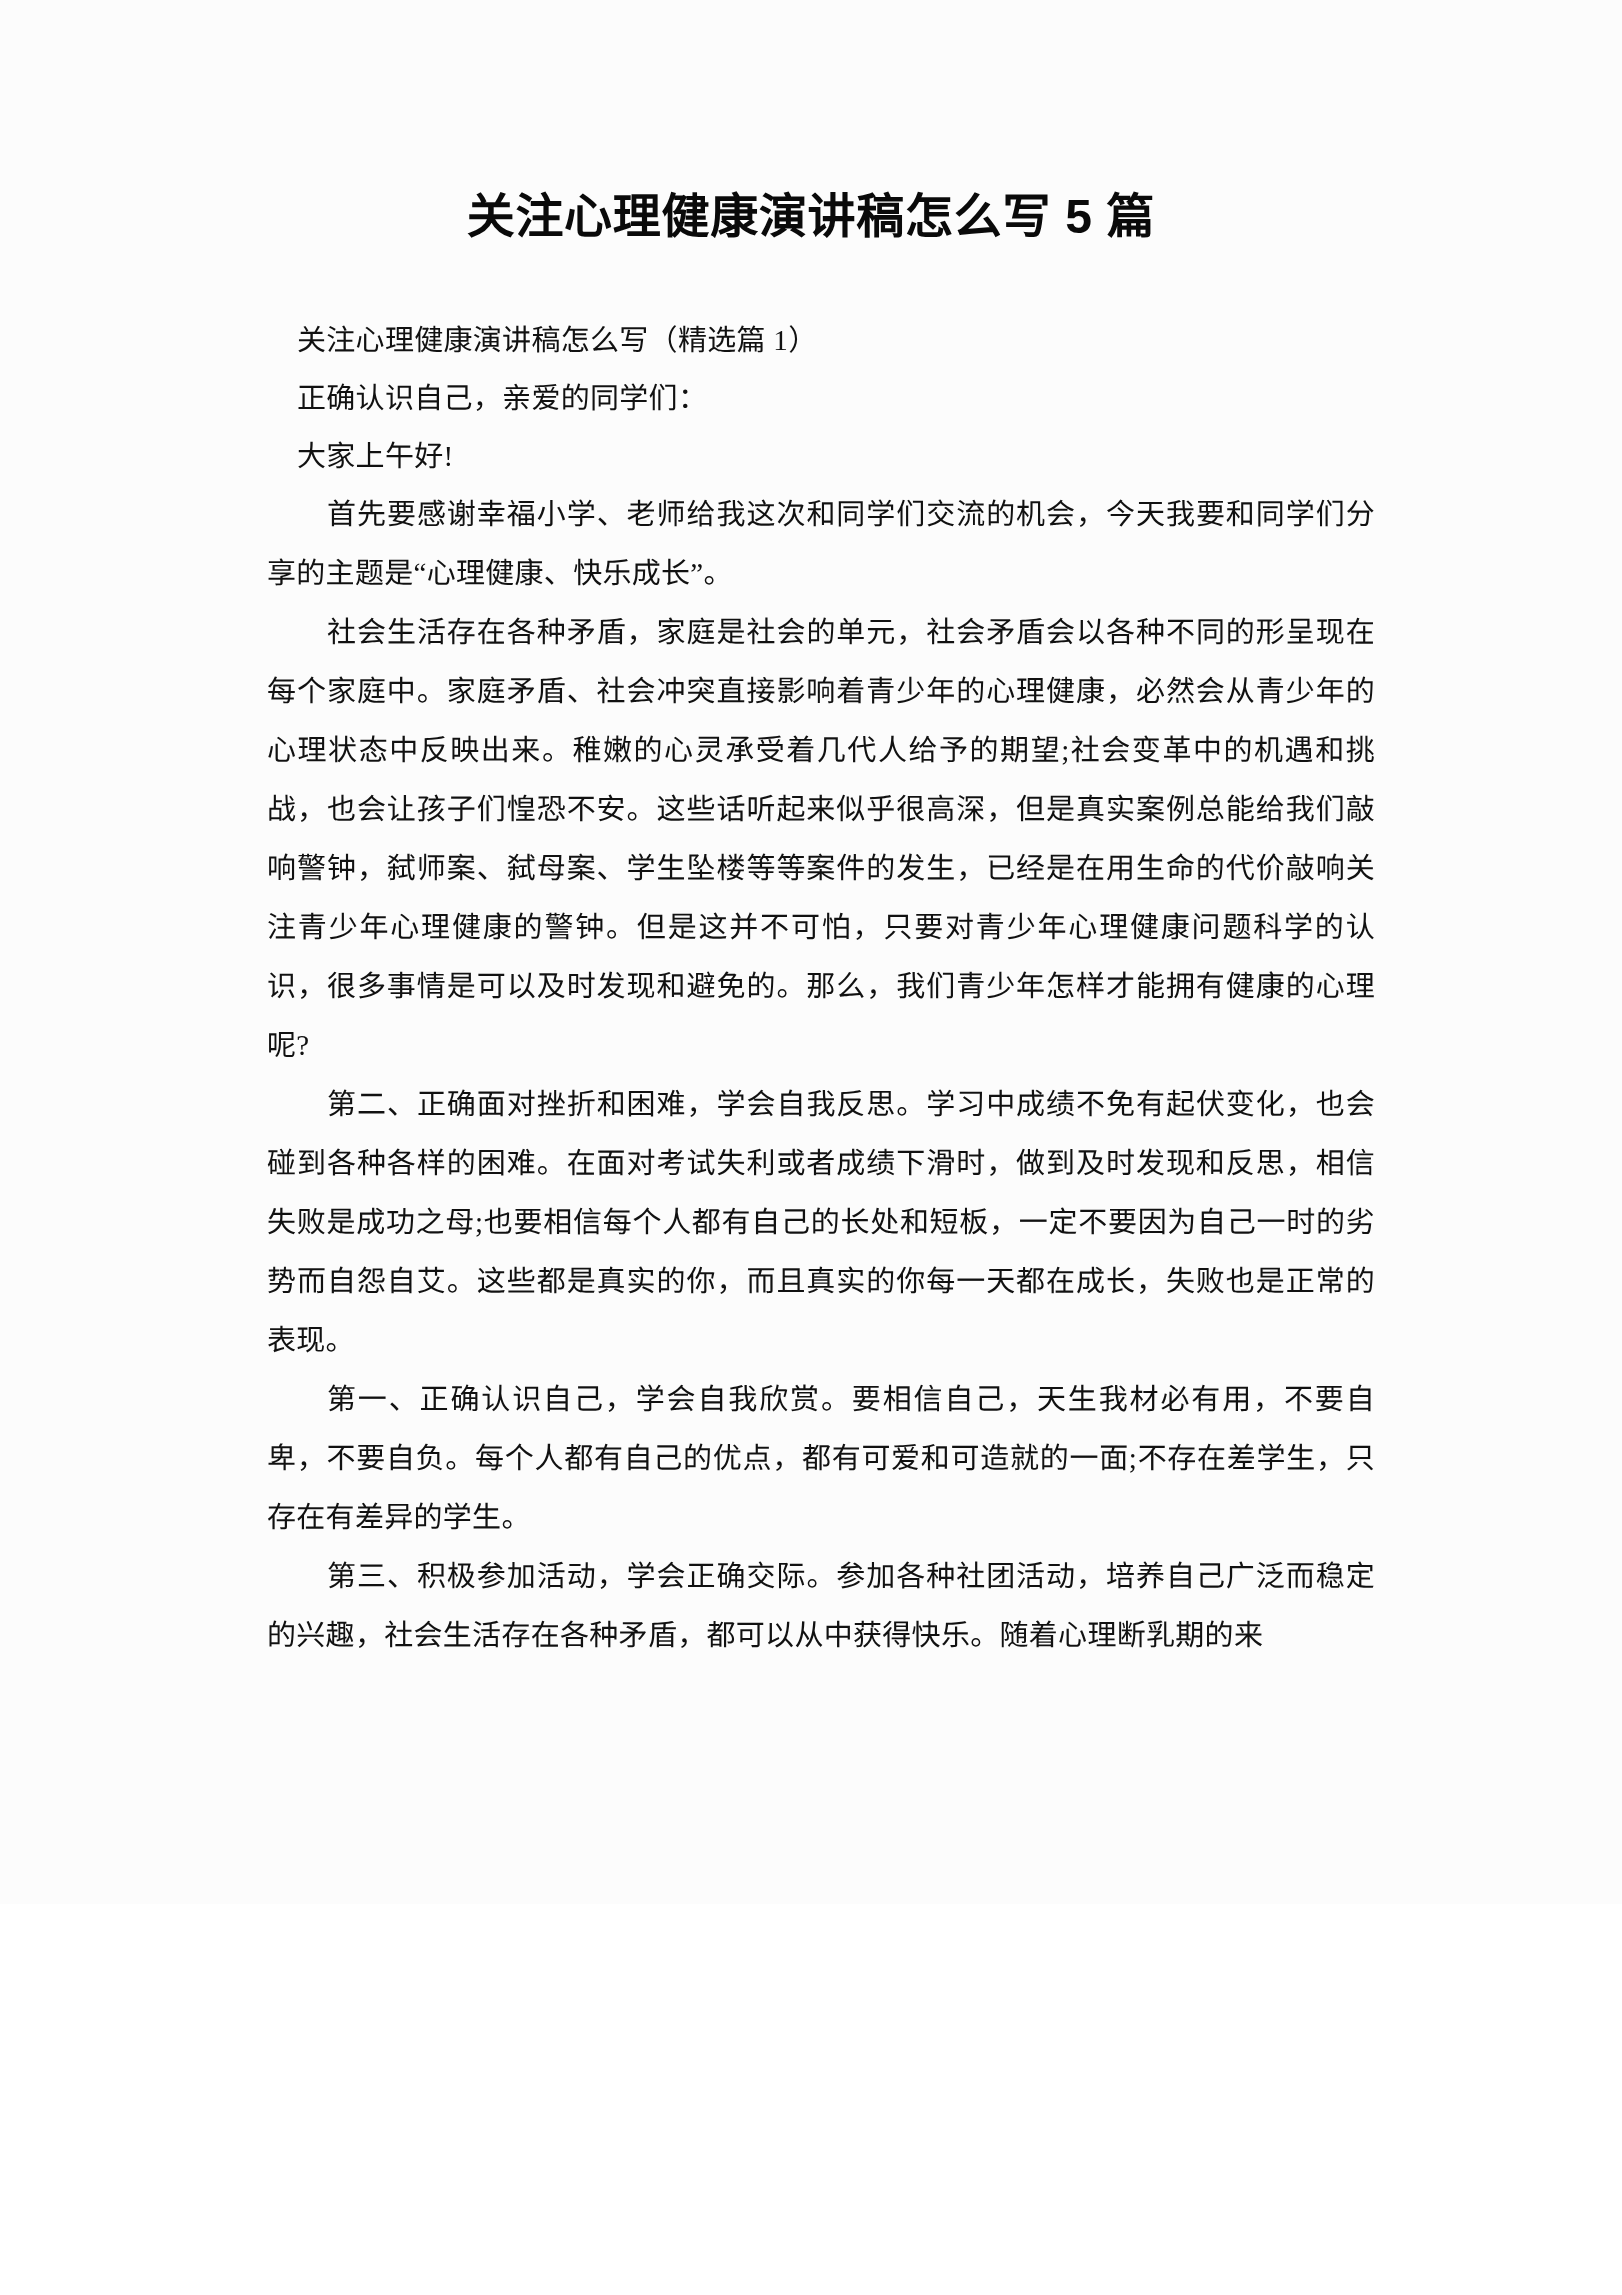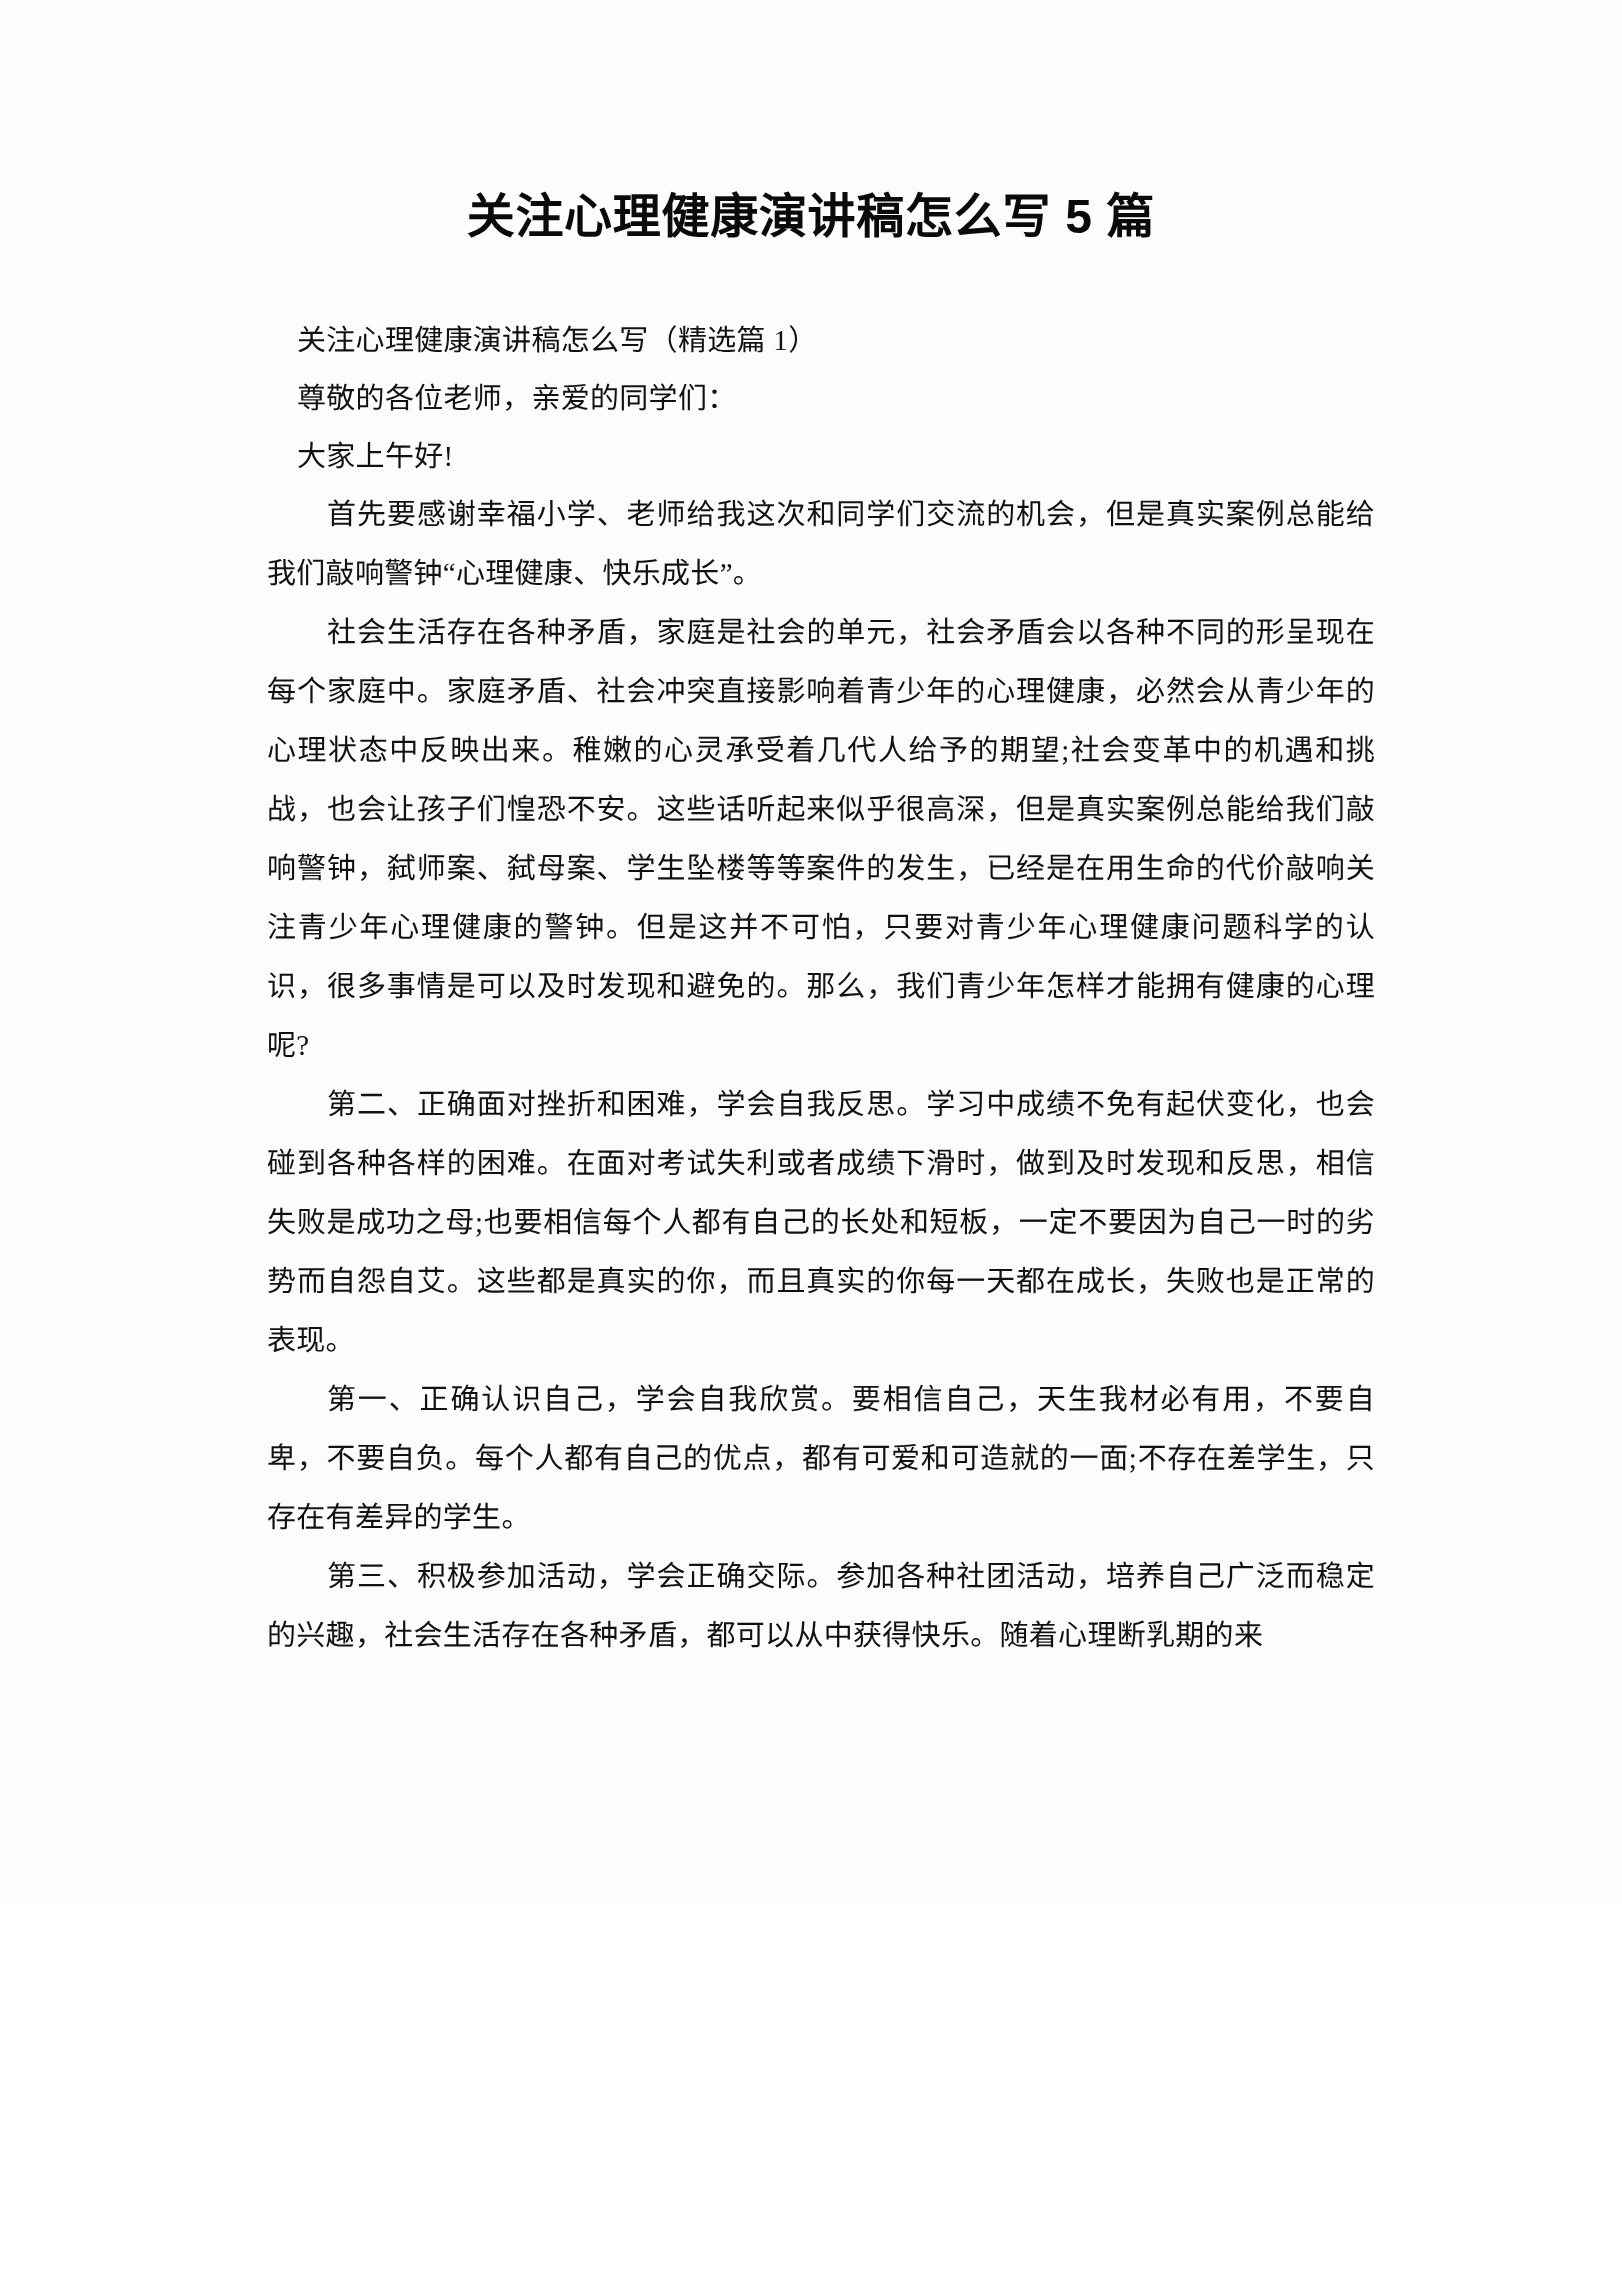--- a/index.html
+++ b/index.html
@@ -76,25 +76,25 @@
 
 <div class="page">
   <div class="content">
 
     <h1 class="doc-title">关注心理健康演讲稿怎么写 5 篇</h1>
 
     <div class="body-block">
 
       <p class="para indent1 lead">关注心理健康演讲稿怎么写（精选篇 1）</p>
 
-      <p class="para indent1 lead">尊敬的各位老师，亲爱的同学们：</p>
+      <p class="para indent1 lead">正确认识自己，亲爱的同学们：</p>
 
       <p class="para indent1 lead">大家上午好!</p>
 
-      <p class="para indent2">首先要感谢幸福小学、老师给我这次和同学们交流的机会，但是真实案例总能给我们敲响警钟“心理健康、快乐成长”。</p>
+      <p class="para indent2">首先要感谢幸福小学、老师给我这次和同学们交流的机会，今天我要和同学们分享的主题是“心理健康、快乐成长”。</p>
 
 
       <p class="para indent2">社会生活存在各种矛盾，家庭是社会的单元，社会矛盾会以各种不同的形呈现在每个家庭中。家庭矛盾、社会冲突直接影响着青少年的心理健康，必然会从青少年的心理状态中反映出来。稚嫩的心灵承受着几代人给予的期望;社会变革中的机遇和挑战，也会让孩子们惶恐不安。这些话听起来似乎很高深，但是真实案例总能给我们敲响警钟，弑师案、弑母案、学生坠楼等等案件的发生，已经是在用生命的代价敲响关注青少年心理健康的警钟。但是这并不可怕，只要对青少年心理健康问题科学的认识，很多事情是可以及时发现和避免的。那么，我们青少年怎样才能拥有健康的心理呢?</p>
 
       <p class="para indent2">第二、正确面对挫折和困难，学会自我反思。学习中成绩不免有起伏变化，也会碰到各种各样的困难。在面对考试失利或者成绩下滑时，做到及时发现和反思，相信失败是成功之母;也要相信每个人都有自己的长处和短板，一定不要因为自己一时的劣势而自怨自艾。这些都是真实的你，而且真实的你每一天都在成长，失败也是正常的表现。</p>
 
       <p class="para indent2">第一、正确认识自己，学会自我欣赏。要相信自己，天生我材必有用，不要自卑，不要自负。每个人都有自己的优点，都有可爱和可造就的一面;不存在差学生，只存在有差异的学生。</p>
 
       <p class="para indent2">第三、积极参加活动，学会正确交际。参加各种社团活动，培养自己广泛而稳定的兴趣，社会生活存在各种矛盾，都可以从中获得快乐。随着心理断乳期的来</p>
 

